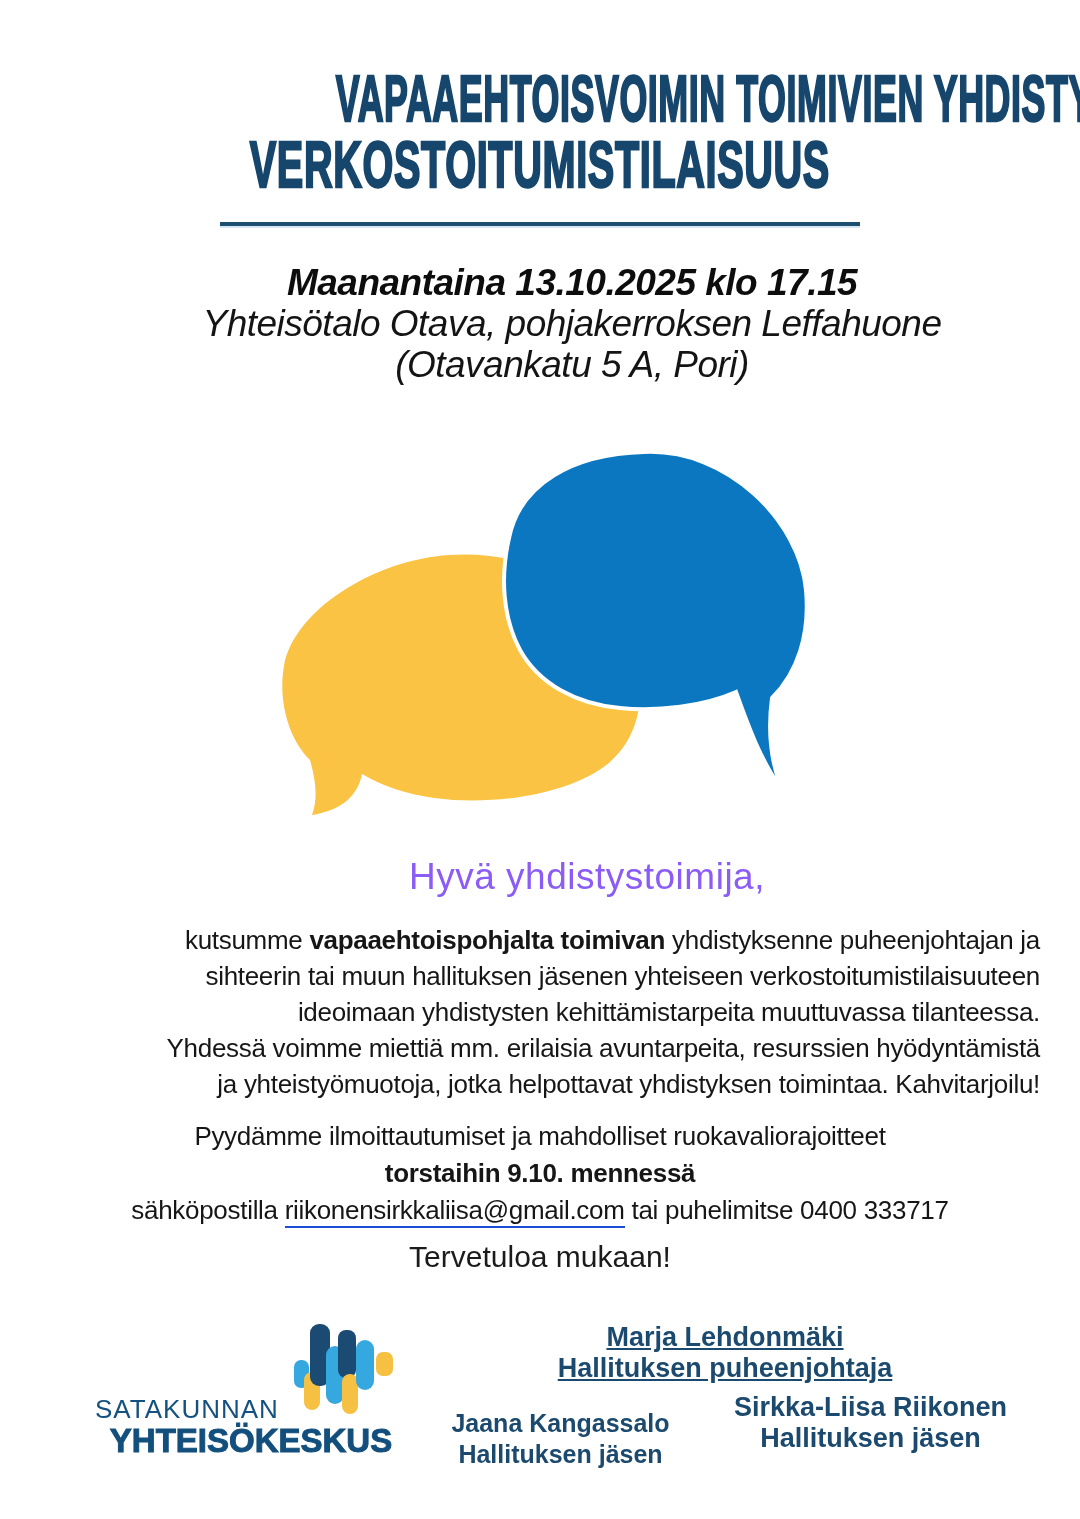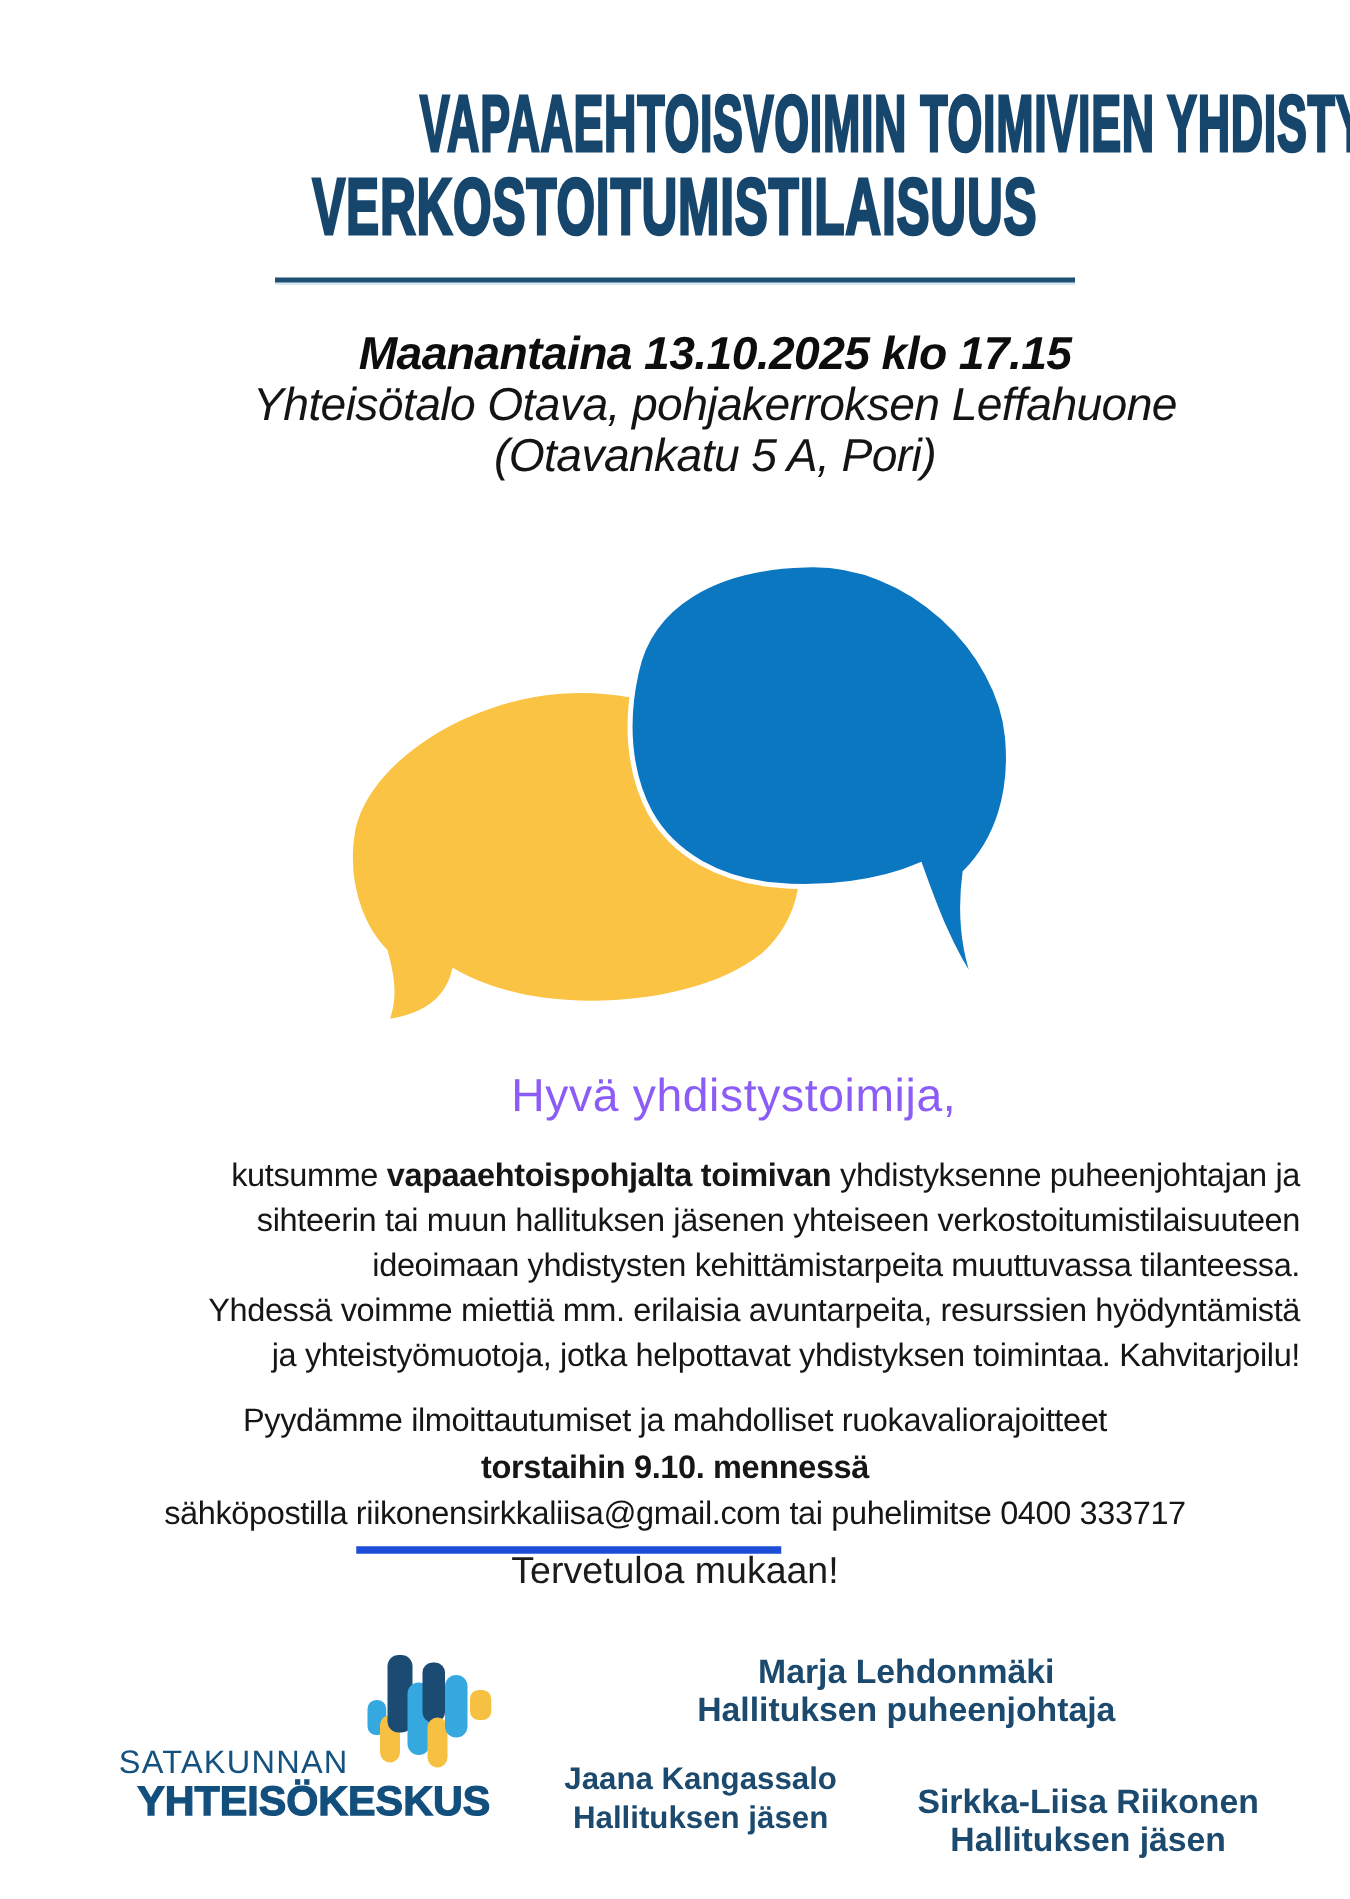--- a/index.html
+++ b/index.html
@@ -56,39 +56,39 @@
   }
   .invitation .ln{display:block;white-space:nowrap;}
   .bold{font-weight:700;}
   .registration{
     position:absolute;top:1118px;left:40px;width:1000px;
     text-align:center;font-size:26px;line-height:37px;color:#161616;
     letter-spacing:-0.3px;
   }
   .registration .ln{display:block;white-space:nowrap;}
   .email-link{
-    border-bottom:6px solid #1d4ed8;padding-bottom:12px;
+    border-bottom:2px solid #1d4ed8;padding-bottom:1px;
     color:#161616;text-decoration:none;
   }
   .welcome{
     position:absolute;top:1240px;left:0;width:100%;
     text-align:center;font-size:30px;color:#1b1b1b;
   }
   
   .footer-navy{color:#1c4a6e;font-weight:700;}
   .sig-chair{
     position:absolute;top:1322px;left:540px;width:370px;
-    text-align:center;font-size:27px;line-height:31px;
+    text-align:center;font-size:27px;line-height:31px;text-decoration:underline;
   }
   .sig-member1{
     position:absolute;top:1408px;left:428px;width:265px;
     text-align:center;font-size:25px;line-height:31px;
   }
   .sig-member2{
-    position:absolute;top:1426px;left:718px;width:305px;
+    position:absolute;top:1392px;left:718px;width:305px;
     text-align:center;font-size:27px;line-height:31px;
   }
   .logo-block{
     position:absolute;top:1322px;left:95px;width:320px;height:150px;
   }
   .logo-icon{position:absolute;left:185px;top:0;}
   .logo-text1{
     position:absolute;left:0;top:72px;width:190px;
     font-size:26px;font-weight:400;letter-spacing:1px;color:#15517f;
   }

